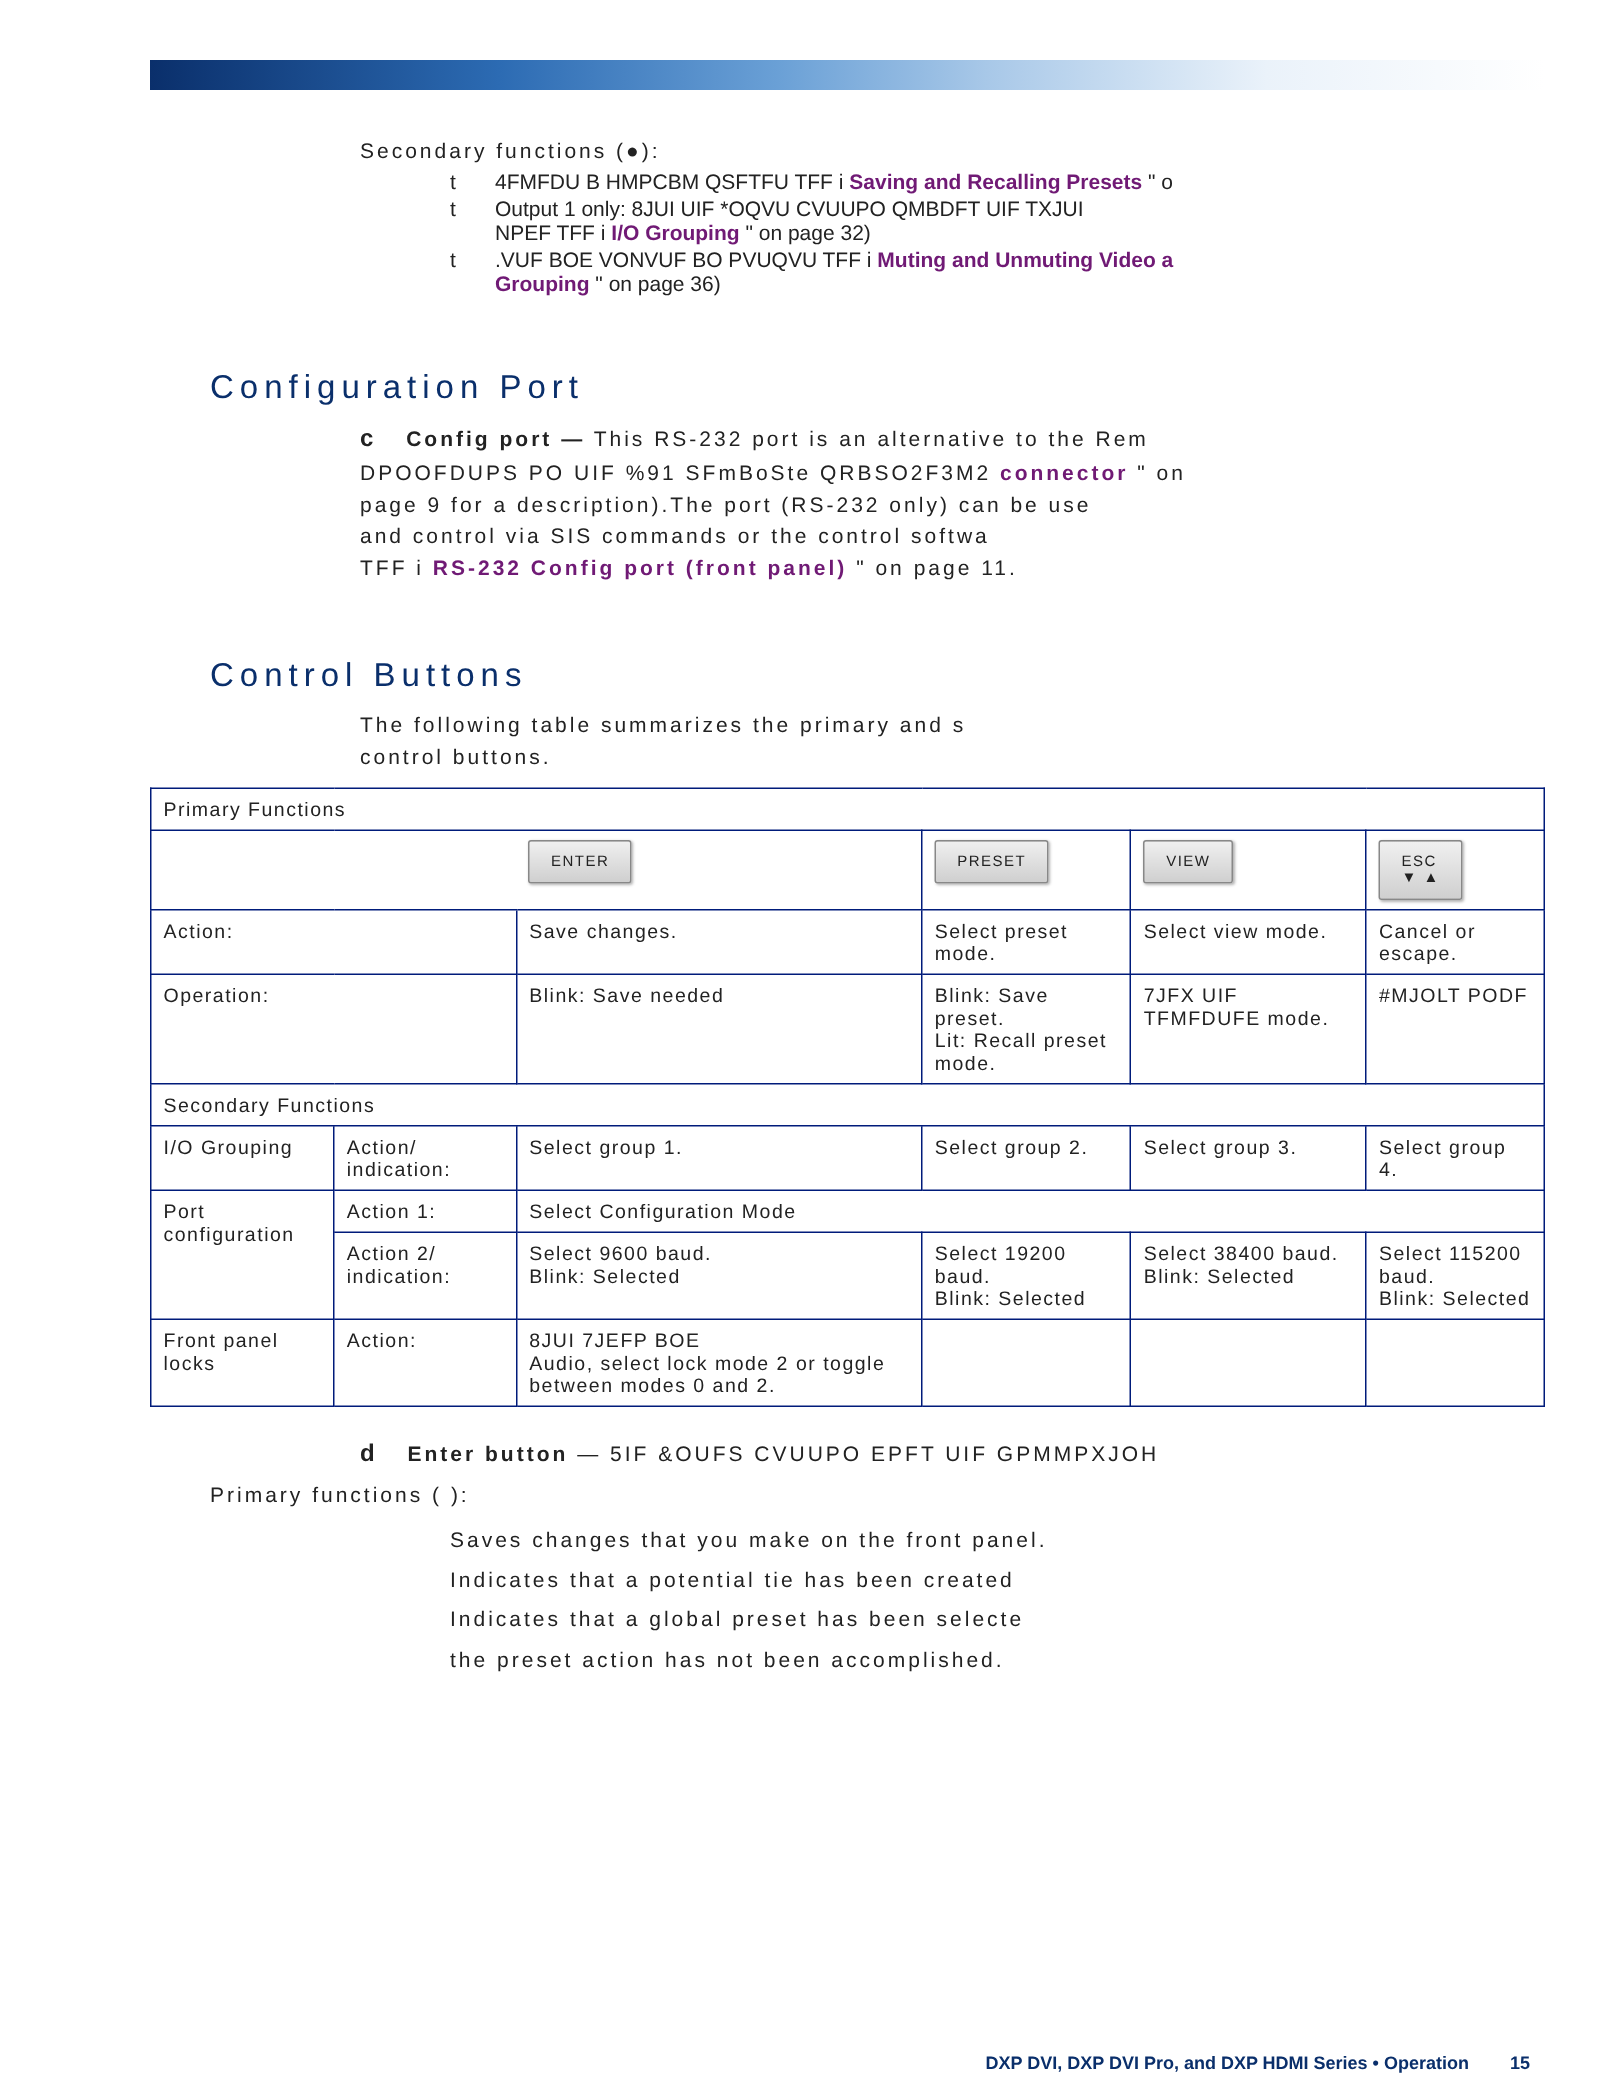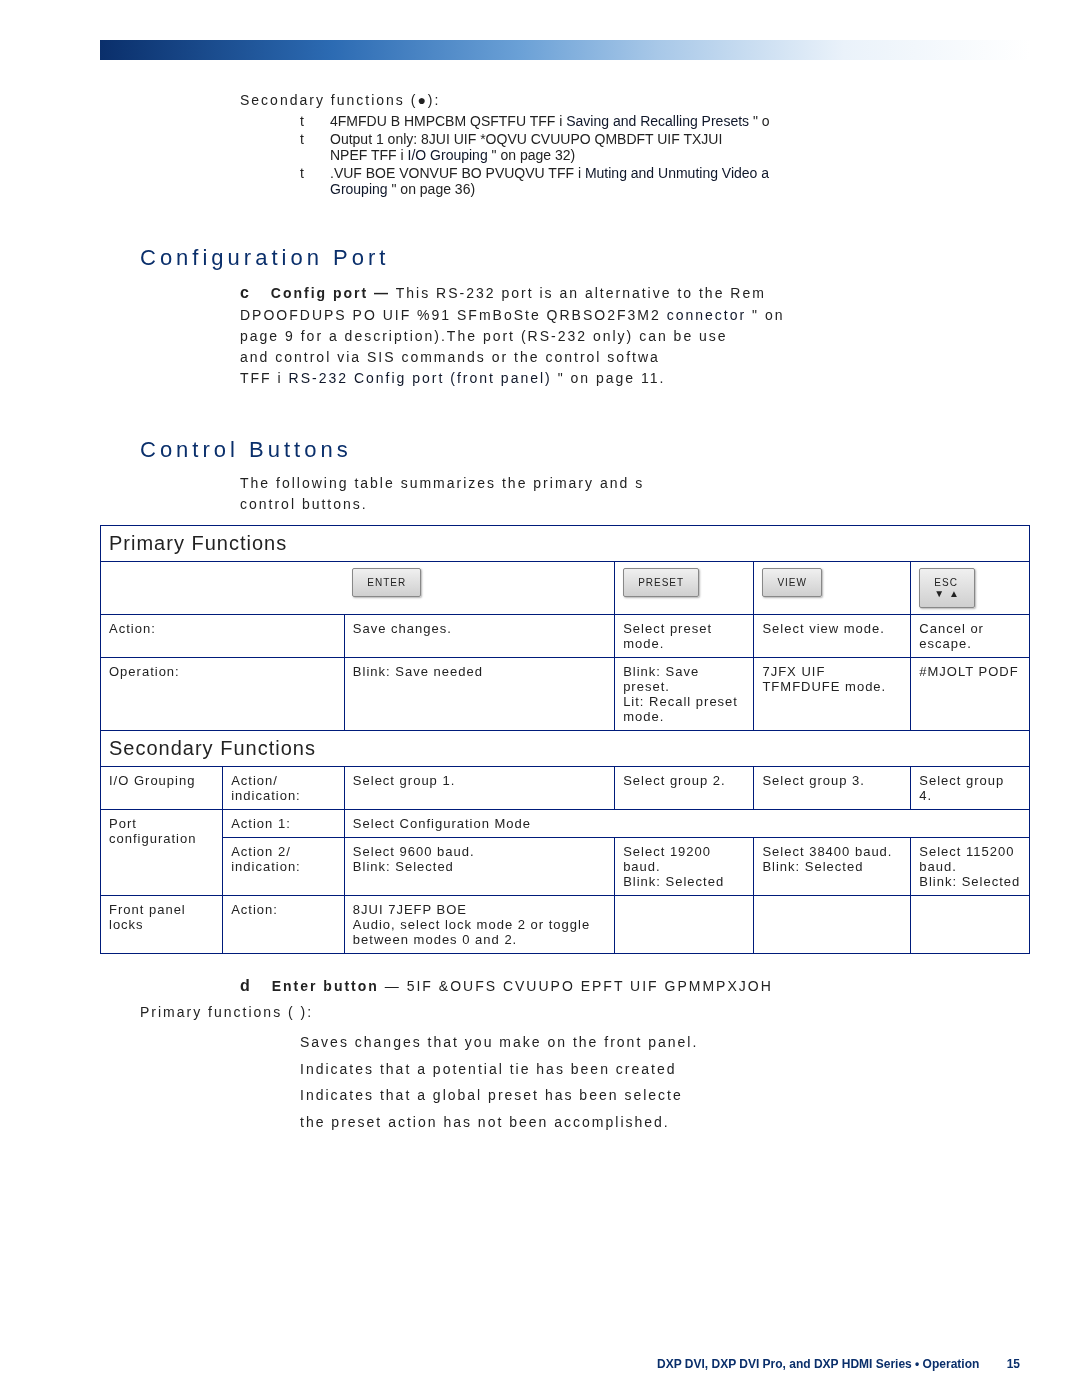--- a/index.html
+++ b/index.html
@@ -22,21 +22,21 @@
   .topbar {
     height: 20px;
     background: linear-gradient(to right, #0a2f6b 0%, #2c6bb3 25%, #6aa0d6 45%, #a8c8e8 60%, #eaf2fa 80%, #fff 100%);
     margin-bottom: 30px;
   }
   .body-text { line-height: 1.5; letter-spacing: 2px; }
   .indent1 { margin-left: 140px; }
   .bullet-row { display:flex; margin: 2px 0 2px 200px; }
   .bullet-char { width: 30px; flex: none; }
   .bullet-text { flex:1; }
-  .link { color: #0f172a; text-decoration: none; }
+  .link { color: #701a75; text-decoration: none; font-weight: bold; }
   h3.section {
     color: #0a2f6b;
     font-weight: normal;
     font-size: 22px;
     letter-spacing: 4px;
     margin: 48px 0 10px 40px;
   }
   .lead-letter { font-weight: bold; margin-right: 14px; font-size:16px;}
   .para { margin: 4px 0 4px 140px; letter-spacing: 2px; line-height:1.5;}
   table.func {
@@ -45,36 +45,36 @@
     margin: 10px 0 20px 0;
     font-size: 13px;
     letter-spacing: 1px;
   }
   table.func th, table.func td {
     border: 1px solid #001b7a;
     padding: 6px 8px;
     text-align: left;
     vertical-align: top;
   }
-  .hdr-span { font-size:20px; padding:6px 8px;}
+  .hdr-span { font-size:13px; padding:6px 8px;}
   .btn-cell { text-align:center; padding: 10px 4px;}
   .hw-btn {
     display:inline-block;
     background: linear-gradient(#f0f0f0,#cfcfcf);
     border:1px solid #888;
     border-radius:2px;
     padding: 8px 14px;
     font-size:10px;
     font-family: Arial, sans-serif;
     box-shadow: 1px 1px 2px rgba(0,0,0,0.3);
   }
   .hw-btn .tri { font-size:10px; }
   .footer {
     position:absolute;
-    bottom: 26px;
+    bottom: 15px;
     right: 60px;
     font-size: 12px;
     color: #0a2f6b;
     font-weight: bold;
   }
   .footer .pg { margin-left: 24px; font-weight: bold; color:#0a2f6b;}
   .pf-list { margin: 6px 0 6px 200px; letter-spacing:2px; line-height:1.9;}
 </style>
 </head>
 <body>

